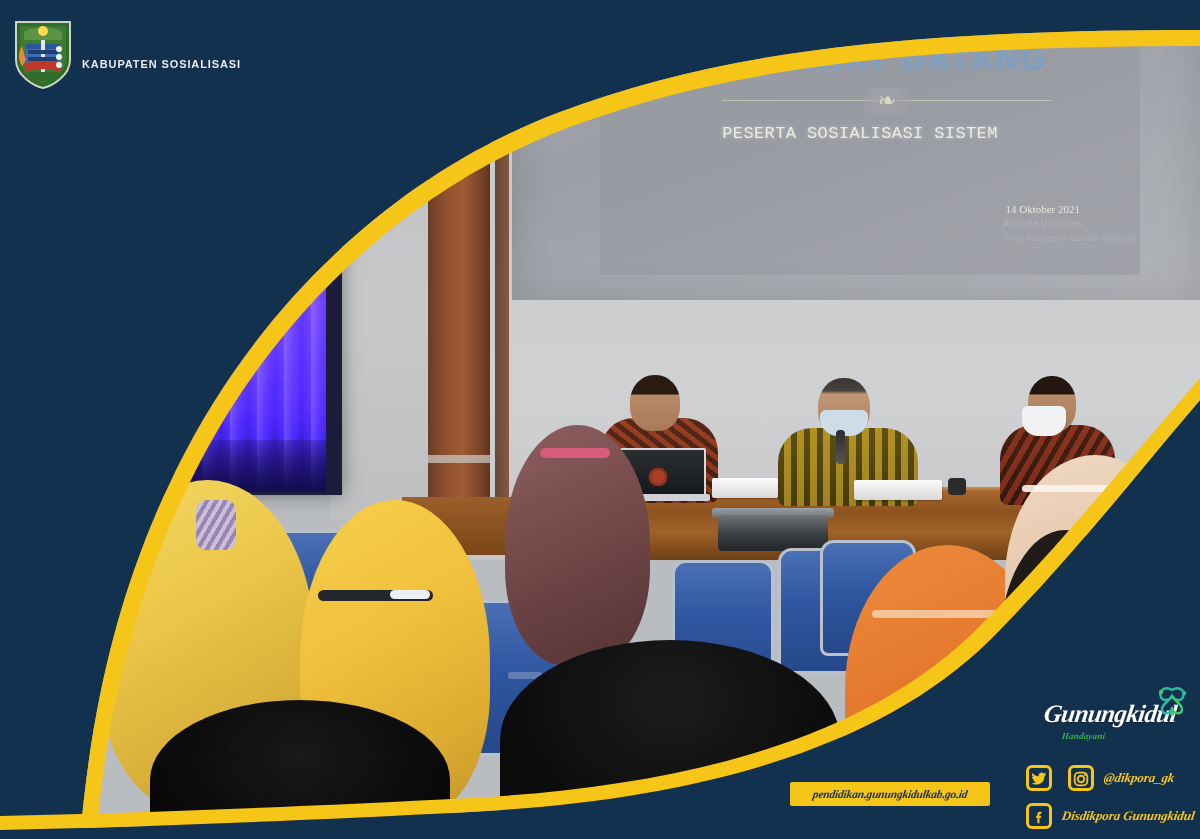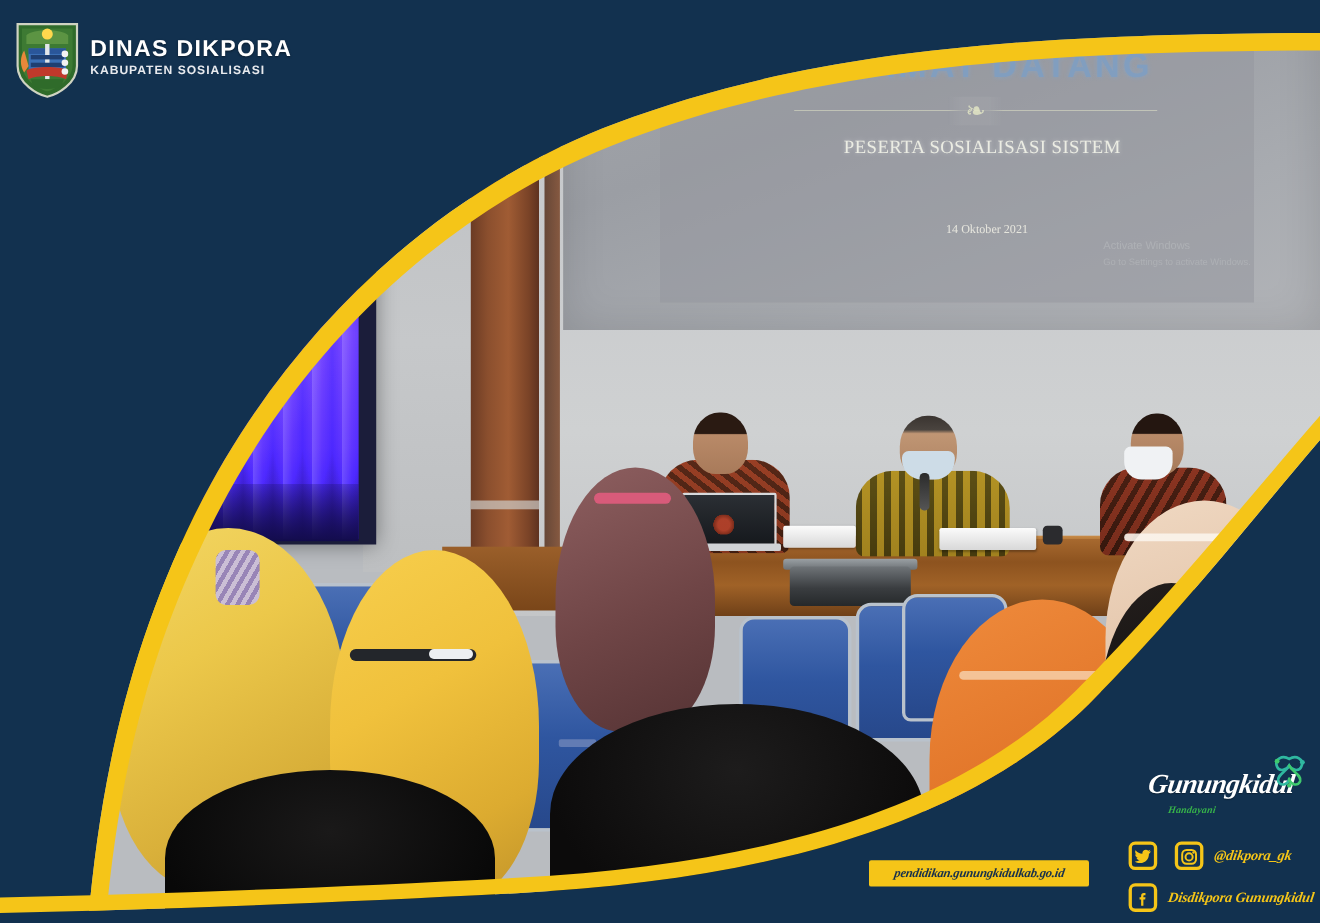--- a/index.html
+++ b/index.html
@@ -72,33 +72,33 @@
     position:absolute;left:722px;top:100px;width:330px;height:0;
     border-top:1px solid rgba(225,228,200,.55);
   }
   .slide-orn{
     position:absolute;left:862px;top:88px;width:50px;text-align:center;
     font-family:"Liberation Serif",serif;font-size:22px;
     color:#e4e7c6;opacity:.85;
     background:linear-gradient(90deg,rgba(160,162,168,0),rgba(160,162,168,.85) 25%,rgba(160,162,168,.85) 75%,rgba(160,162,168,0));
   }
   .slide-sub{
-    position:absolute;left:668px;top:124px;width:450px;
+    position:absolute;left:635px;top:124px;width:450px;
     text-align:center;
-    font-family:Liberation Serif, serif;
+    font-family:Liberation Mono, monospace;
     font-size:17px;line-height:20px;
     letter-spacing:.4px;
     color:#f2f3e8;
     text-shadow:0 0 4px rgba(255,255,255,.45);
     opacity:.93;
   }
   .slide-date{
     position:absolute;left:860px;top:203px;width:220px;
     font-family:"Liberation Serif",serif;font-size:11px;
-    color:#efeee4;opacity:.9;
+    color:#efeee4;opacity:.9;text-align:right;
   }
   .wm1{
     position:absolute;left:1003px;top:218px;width:200px;
     font-size:10px;color:#b8bbbe;opacity:.62;
   }
   .wm2{
     position:absolute;left:1003px;top:233px;width:190px;
     font-size:8.5px;line-height:11px;color:#b8bbbe;opacity:.58;
   }
 
@@ -463,21 +463,20 @@
       <rect x="16" y="34" width="30" height="4" fill="#1f3f72"></rect>
       <rect x="16" y="41" width="30" height="4" fill="#1f3f72"></rect>
       <path d="M12,48 C20,44 42,44 50,48 L48,56 C40,52 22,52 14,56 Z" fill="#c0392b"></path>
       <path d="M16,56 L46,56 L44,62 C38,66 24,66 18,62 Z" fill="#2f6b2a"></path>
       <circle cx="47" cy="33" r="3" fill="#f2f2f2"></circle>
       <circle cx="47" cy="41" r="3" fill="#f2f2f2"></circle>
       <circle cx="47" cy="49" r="3" fill="#f2f2f2"></circle>
       <path d="M10,30 C6,36 6,44 10,50 L14,44 Z" fill="#e8883a"></path>
     </svg>
   </div>
-  <div class="brand-title">DINAS DIKPORA</div>
   <div class="brand-sub">KABUPATEN SOSIALISASI</div>
 
   <div class="url-bar">
     <span class="url-text">pendidikan.gunungkidulkab.go.id</span>
   </div>
 
   <div class="gk-wordmark">Gunungkidul</div>
   <div class="gk-tag">Handayani</div>
 
   <div class="gk-orn">

